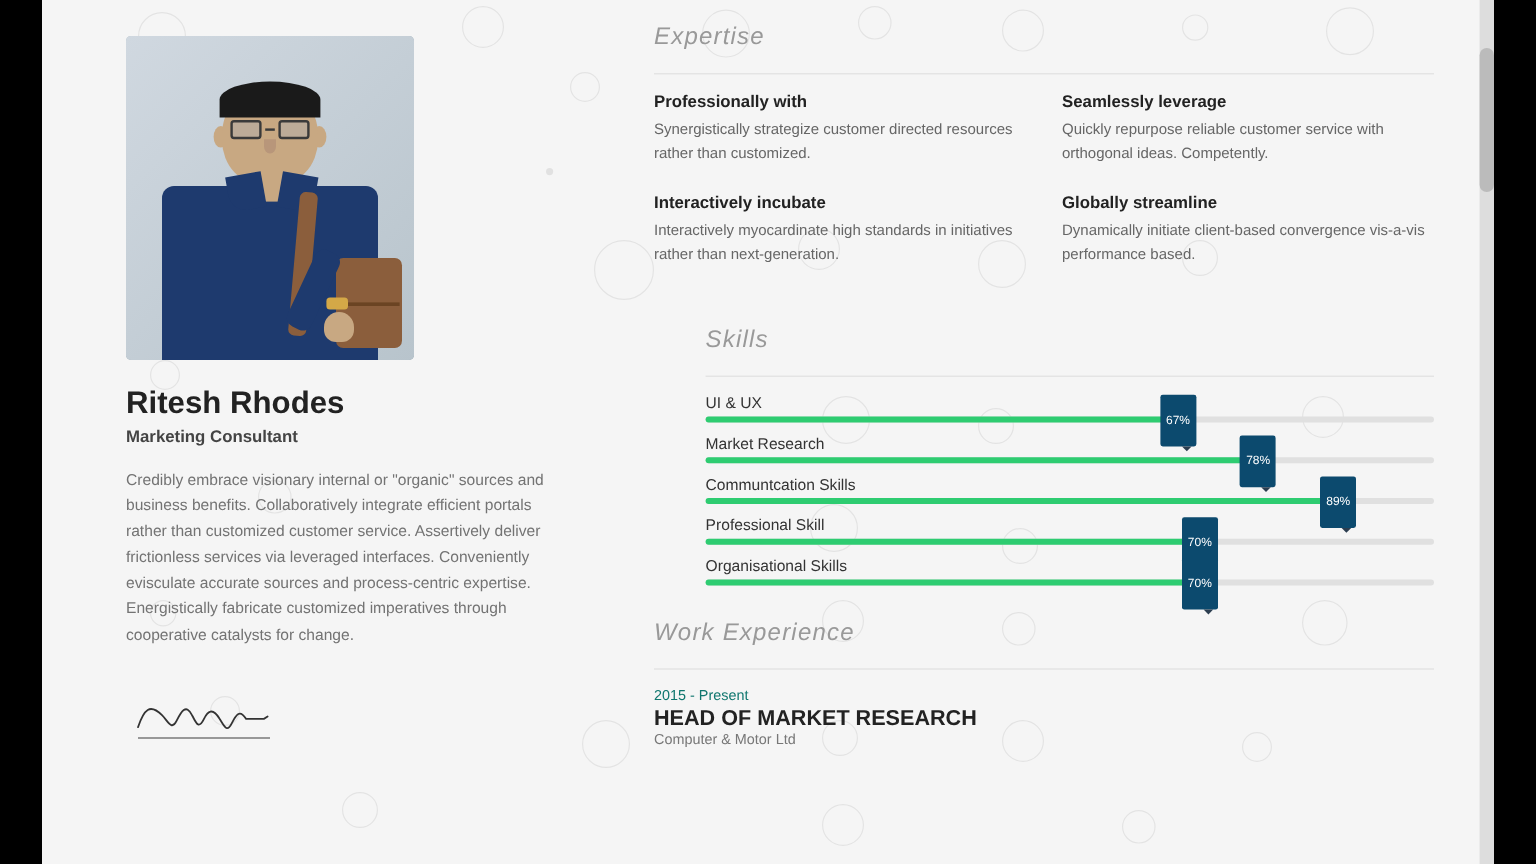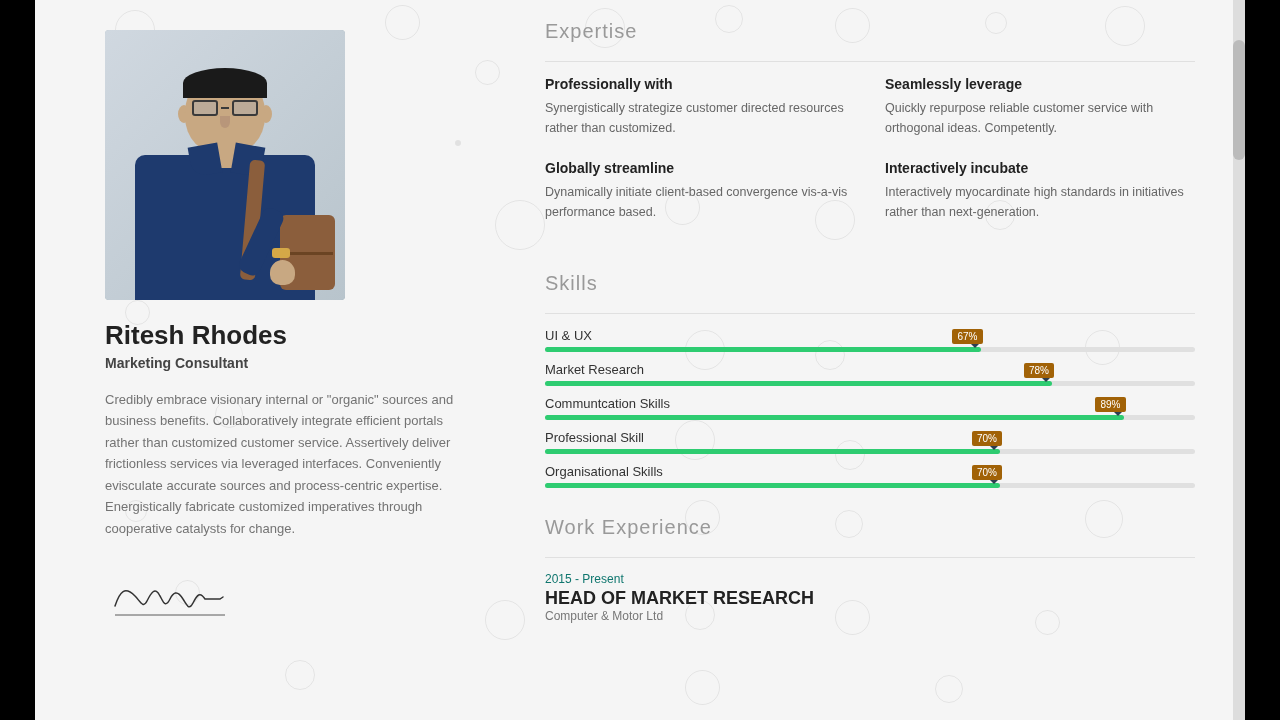--- a/index.html
+++ b/index.html
@@ -106,20 +106,21 @@
       overflow: hidden;
       position: relative;
       z-index: 1;
     }
     .section-title {
       font-size: 20px;
       color: #999;
       font-weight: 400;
       margin-bottom: 18px;
       letter-spacing: 1px;
+      font-style: italic;
     }
     .expertise-grid {
       display: grid;
       grid-template-columns: 1fr 1fr;
       gap: 0 30px;
       margin-bottom: 28px;
     }
     .expertise-item {
       margin-bottom: 22px;
     }
@@ -130,20 +131,21 @@
       margin-bottom: 6px;
     }
     .expertise-item-text {
       font-size: 12.5px;
       color: #666;
       line-height: 1.6;
     }
     
     .skills-section {
       margin-bottom: 28px;
+      margin-left: 43px;
     }
     .skill-row {
       margin-bottom: 10px;
     }
     .skill-label {
       font-size: 13px;
       color: #333;
       margin-bottom: 4px;
     }
     .skill-bar-bg {
@@ -155,24 +157,24 @@
     .skill-bar-fill {
       height: 100%;
       background: #2ecc71;
       border-radius: 3px;
       position: relative;
     }
     .skill-pct {
       position: absolute;
       right: -2px;
       top: -18px;
-      background: #a16207;
+      background: #0c4a6e;
       color: #fff;
       font-size: 10px;
-      padding: 2px 5px;
+      padding: 16px 5px;
       border-radius: 2px;
       text-align: right;
     }
     .skill-pct::after {
       content: '';
       position: absolute;
       bottom: -4px;
       right: 4px;
       border-left: 4px solid transparent;
       border-right: 4px solid transparent;
@@ -312,26 +314,26 @@
 
       <div class="expertise-item">
             <div class="expertise-item-title">Professionally with</div>
     <div class="expertise-item-text">Synergistically strategize customer directed resources rather than customized.</div>
           </div>
           <div class="expertise-item">
             <div class="expertise-item-title">Seamlessly leverage</div>
     <div class="expertise-item-text">Quickly repurpose reliable customer service with orthogonal ideas. Competently.</div>
           </div>
           <div class="expertise-item">
+            <div class="expertise-item-title">Interactively incubate</div>
+    <div class="expertise-item-text">Interactively myocardinate high standards in initiatives rather than next-generation.</div>
+          </div>
+          <div class="expertise-item">
             <div class="expertise-item-title">Globally streamline</div>
     <div class="expertise-item-text">Dynamically initiate client-based convergence vis-a-vis performance based.</div>
-          </div>
-          <div class="expertise-item">
-            <div class="expertise-item-title">Interactively incubate</div>
-    <div class="expertise-item-text">Interactively myocardinate high standards in initiatives rather than next-generation.</div>
           </div>
         </div>
     </div>
 
     <div class="skills-section">
       <div class="section-title">Skills</div>
       <hr class="divider">
       <div id="skills-container">
           <div class="skill-row">
     <div class="skill-label">UI &amp; UX</div>

